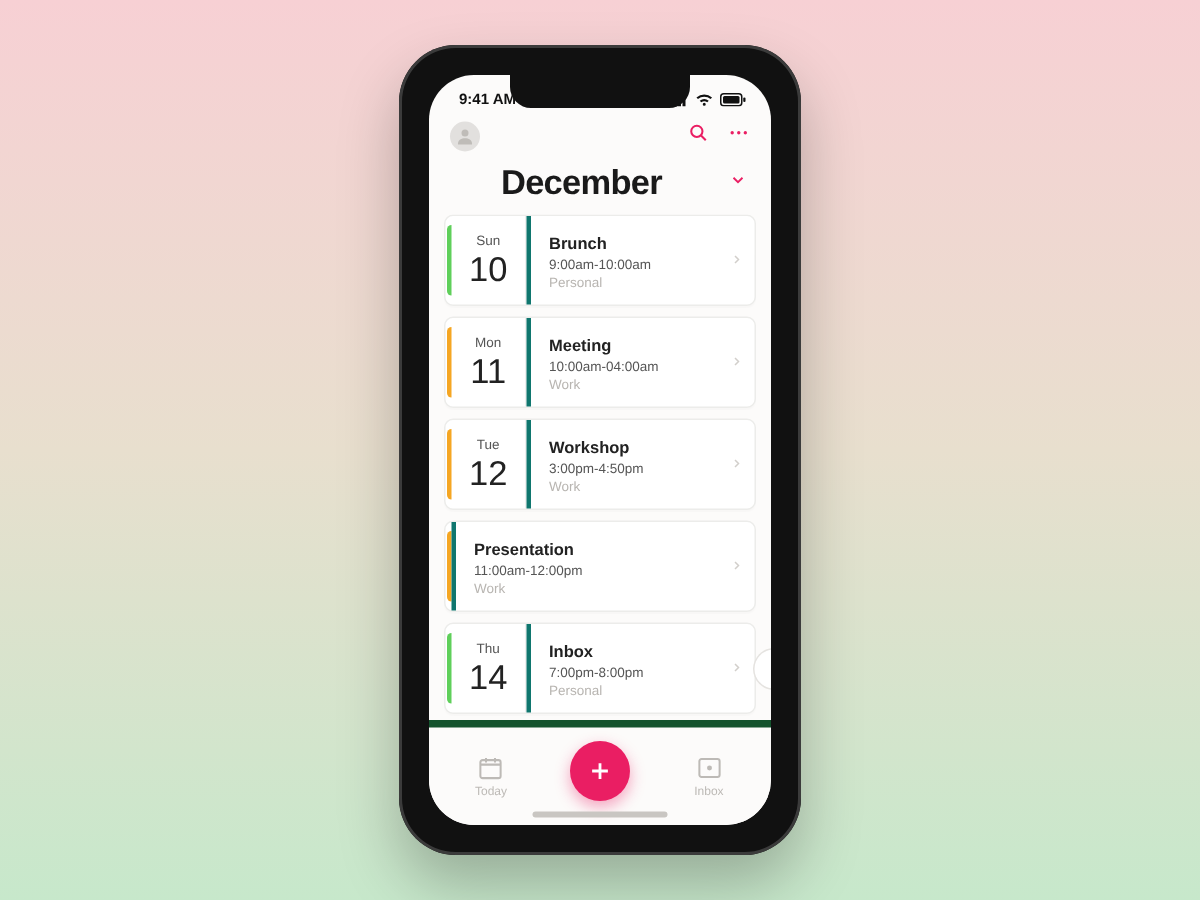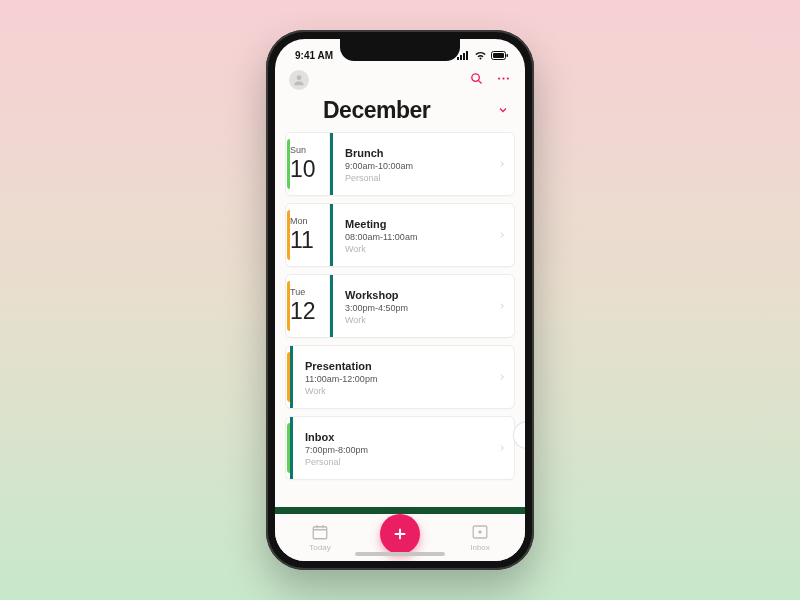--- a/index.html
+++ b/index.html
@@ -9,21 +9,21 @@
     background: linear-gradient(180deg, #f7d0d4 0%, #e8dfce 50%, #c7e8cb 100%);
     display: flex;
     align-items: center;
     justify-content: center;
   }
   .phone {
     width: 268px;
     height: 540px;
     background: #111;
     border-radius: 38px;
-    padding: 9px;
+    padding: 20px;
     box-shadow: 0 20px 40px rgba(0,0,0,0.25), inset 0 0 0 2px #3b3b3b;
     position: relative;
   }
   .screen {
     width: 100%;
     height: 100%;
     background: #fcfbfa;
     border-radius: 30px;
     overflow: hidden;
     position: relative;
@@ -89,45 +89,45 @@
     height: 64px;
     box-shadow: 0 1px 1px rgba(0,0,0,0.02);
     position: relative;
   }
   .stripe {
     width: 3px;
     border-radius: 3px 0 0 3px;
     margin: 6px 0 6px 1px;
   }
   .datecol {
-    width: 40px;
+    width: 50px;
     display: flex; flex-direction: column;
-    justify-content: center;
+    align-items: center; justify-content: center;
     border-right: 1px solid #eee;
     gap: 1px;
   }
   .dow { font-size: 9px; color: #555; }
   .dnum { font-size: 23px; font-weight: 400; color: #222; }
   .body {
     flex: 1;
     padding: 8px 6px 6px 12px;
     display: flex; flex-direction: column; justify-content: center;
     gap: 2px;
     border-left: 3px solid #0f766e;
     position: relative;
   }
   .evtitle { font-size: 11px; font-weight: 600; color: #222; }
   .evtime  { font-size: 9px; color: #555; }
   .evcat   { font-size: 9px; color: #b8b5b1; }
   .chev {
     position: absolute; right: 8px; top: 50%; transform: translateY(-50%);
   }
   .bottombar {
-    height: 54px;
-    border-top: 7px solid #14532d;
+    height: 70px;
+    border-top: 5px solid #14532d;
     display: flex;
     align-items: center;
     justify-content: space-around;
     position: relative;
     background: #fcfbfa;
   }
   .navitem {
     display: flex; flex-direction: column; align-items: center; gap: 2px;
     color: #bdbab6; font-size: 8px;
     width: 60px;
@@ -233,21 +233,21 @@
           </div>
         </div>
         <div class="card">
           <div class="stripe" style="background:#f5a623"></div>
           <div class="datecol">
             <span class="dow">Mon</span>
             <span class="dnum">11</span>
           </div>
           <div class="body">
             <span class="evtitle">Meeting</span>
-            <span class="evtime">08:00am-11:00am</span>
+            <span class="evtime">10:00am-04:00am</span>
             <span class="evcat">Work</span>
             <span class="chev"><svg width="8" height="10" viewBox="0 0 24 24" fill="none" stroke="#d2cfcb" stroke-width="3">
                 <polyline points="9 5 16 12 9 19"></polyline>
               </svg></span>
           </div>
         </div>
         <div class="card">
           <div class="stripe" style="background:#f5a623"></div>
           <div class="datecol">
             <span class="dow">Tue</span>
@@ -268,20 +268,24 @@
             <span class="evtitle">Presentation</span>
             <span class="evtime">11:00am-12:00pm</span>
             <span class="evcat">Work</span>
             <span class="chev"><svg width="8" height="10" viewBox="0 0 24 24" fill="none" stroke="#d2cfcb" stroke-width="3">
                 <polyline points="9 5 16 12 9 19"></polyline>
               </svg></span>
           </div>
         </div>
         <div class="card">
           <div class="stripe" style="background:#5fcf5a"></div>
+          <div class="datecol">
+            <span class="dow">Thu</span>
+            <span class="dnum">14</span>
+          </div>
           <div class="body">
             <span class="evtitle">Inbox</span>
             <span class="evtime">7:00pm-8:00pm</span>
             <span class="evcat">Personal</span>
             <span class="chev"><svg width="8" height="10" viewBox="0 0 24 24" fill="none" stroke="#d2cfcb" stroke-width="3">
                 <polyline points="9 5 16 12 9 19"></polyline>
               </svg></span>
           </div>
         </div>
       </div>

